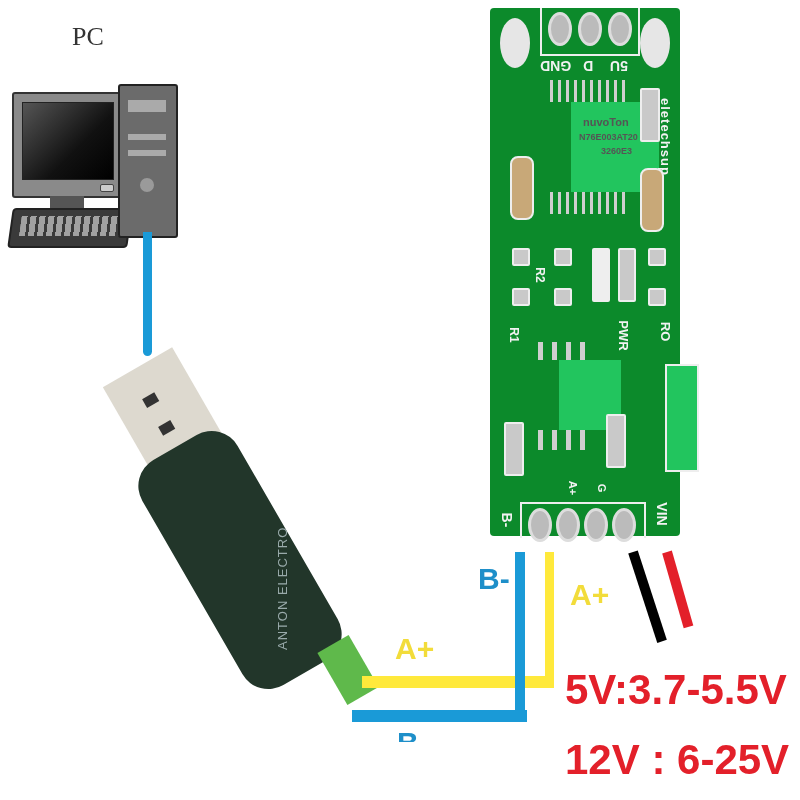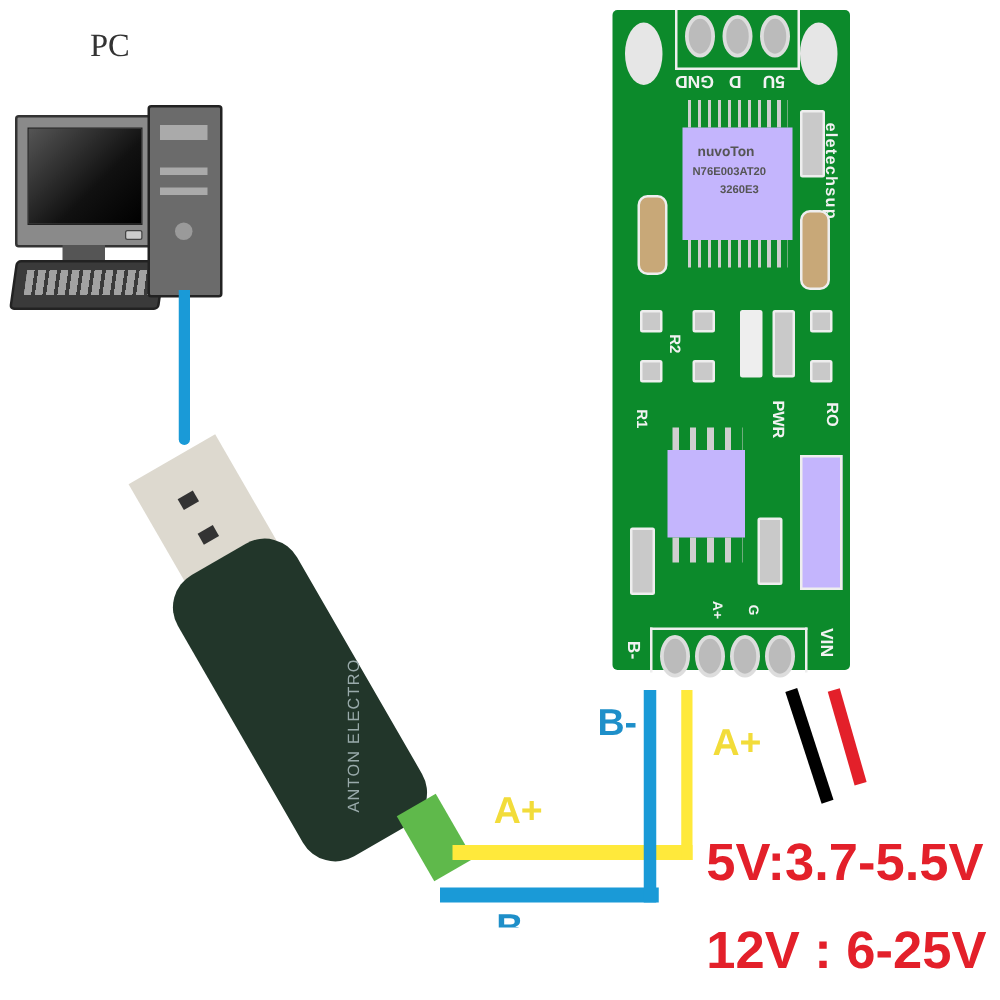--- a/index.html
+++ b/index.html
@@ -25,21 +25,21 @@
   .usb-hole{width:14px;height:10px;background:#333;}
   .usb-body{left:70px;top:110px;width:110px;height:260px;background:#22362a;border-radius:30px;transform:rotate(-30deg);}
   .usb-text{left:142px;top:220px;color:#9aa;font-size:13px;letter-spacing:1px;transform:rotate(-90deg);transform-origin:left top;white-space:nowrap;}
   .terminal{left:330px;top:640px;width:36px;height:60px;background:#5fb94b;transform:rotate(-30deg);}
   
   .pcb{left:490px;top:8px;width:190px;height:528px;background:#0c8a2b;border-radius:4px;}
   .hole{width:30px;height:50px;background:#e6e6e6;border-radius:50%;}
   .pad{background:#c9c9c9;border:2px solid #eee;border-radius:2px;}
   .pin{width:18px;height:28px;background:#bbb;border:3px solid #ddd;border-radius:50%;}
   .silk{color:#f2f2f2;font-size:14px;font-weight:bold;}
-  .chip{background:#c4b5fd;}
+  .chip{background:#22c55e;margin-left:25px;}
   .chip-text{color:#555;font-size:11px;font-weight:bold;}
   .leg{background:#cfcfcf;}
   
   .lbl-blue{color:#1e8fc9;font-weight:bold;font-size:30px;}
   .lbl-yellow{color:#f2dc3a;font-weight:bold;font-size:30px;}
   .volt{color:#e3202a;font-weight:bold;font-size:42px;line-height:48px;left:565px;}
 </style>
 </head>
 <body>
 

